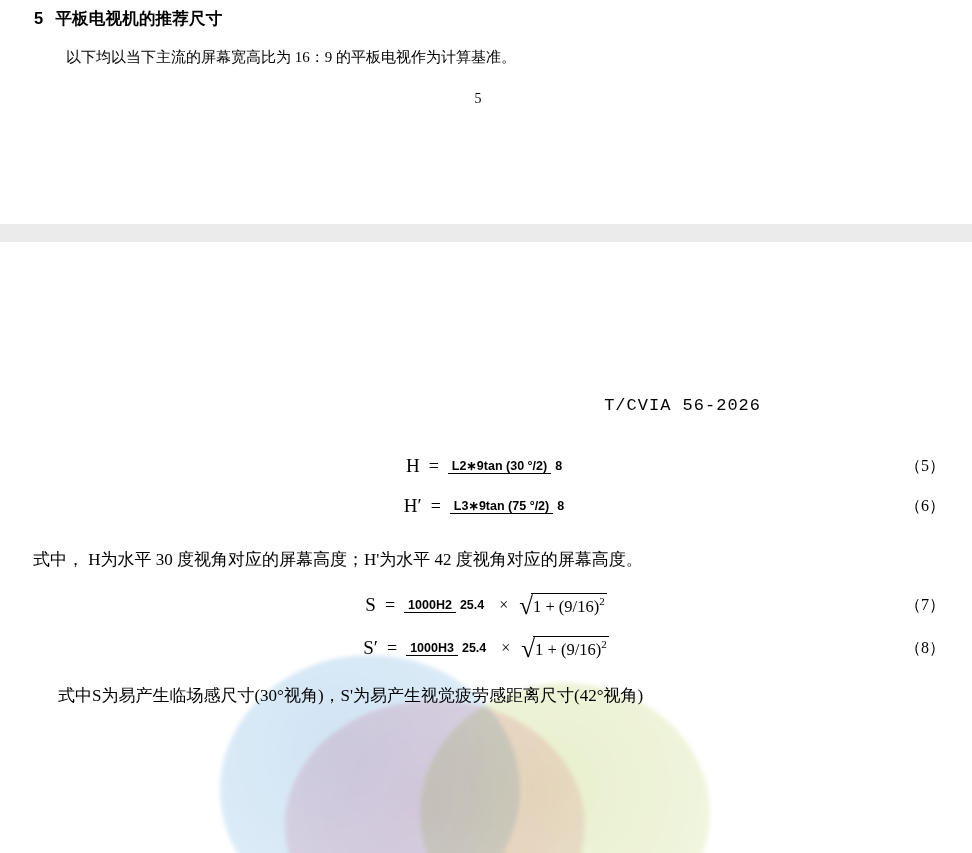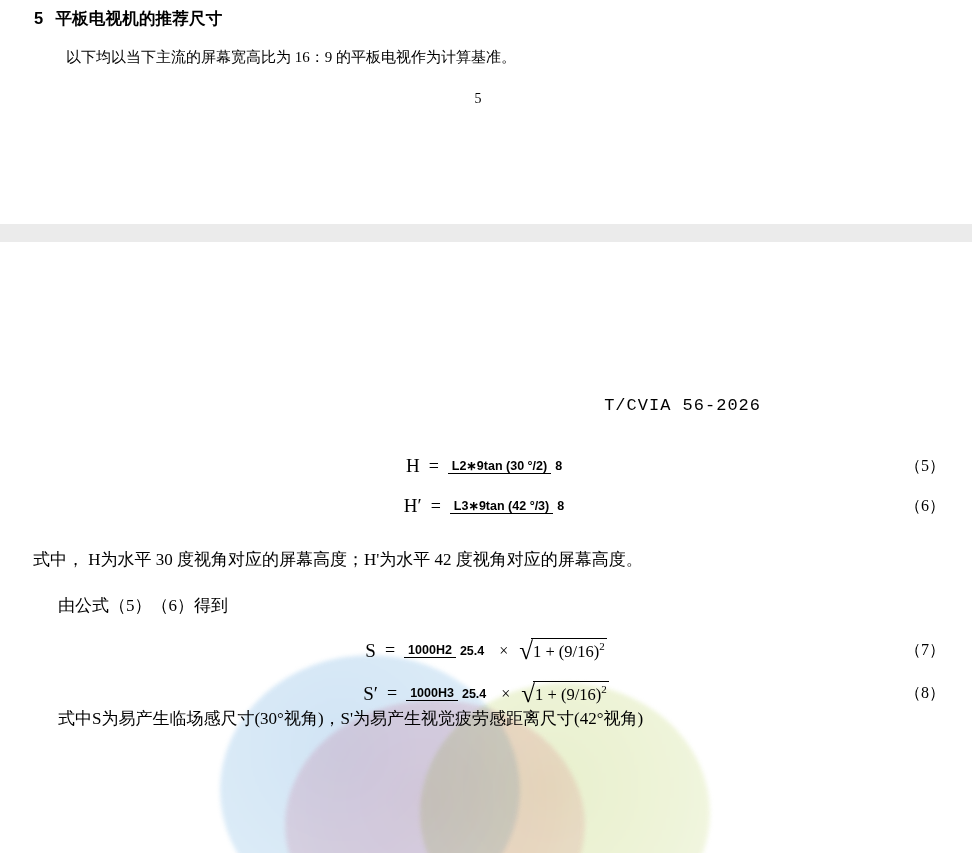--- a/index.html
+++ b/index.html
@@ -204,21 +204,21 @@
     font-size: 17px;
     line-height: 1.5;
   }
   .text-line.flush {
     margin-left: 33px;
   }
   .text-line.indent {
     margin-left: 58px;
   }
   .gap-a { margin-top: 30px; }
-  .gap-b { }
+  .gap-b { margin-top: 22px; }
   .gap-c { margin-top: 20px; }
   .gap-e { margin-top: 18px; }
 </style>
 </head>
 <body>
 
 <div class="page">
 
   <div class="top-section">
     <div class="clause-heading">
@@ -250,30 +250,29 @@
         </span>
       </div>
       <div class="eq-label">（5）</div>
     </div>
 
     <div class="eq-row gap-e">
       <div class="eq-body">
         <span class="eq-lhs">H′</span>
         <span class="eq-eq">=</span>
         <span class="frac">
-          <span class="num">L3∗9tan (42 °/3)</span>
+          <span class="num">L3∗9tan (75 °/2)</span>
           <span class="den">8</span>
         </span>
       </div>
       <div class="eq-label">（6）</div>
     </div>
 
     <div class="text-line flush gap-a">式中， H为水平 30 度视角对应的屏幕高度；H'为水平 42 度视角对应的屏幕高度。</div>
 
-    <div class="text-line indent gap-c">由公式（5）（6）得到</div>
 
     <div class="eq-row gap-c">
       <div class="eq-body">
         <span class="eq-lhs">S</span>
         <span class="eq-eq">=</span>
         <span class="frac">
           <span class="num">1000H2</span>
           <span class="den">25.4</span>
         </span>
         <span class="times">×</span>

